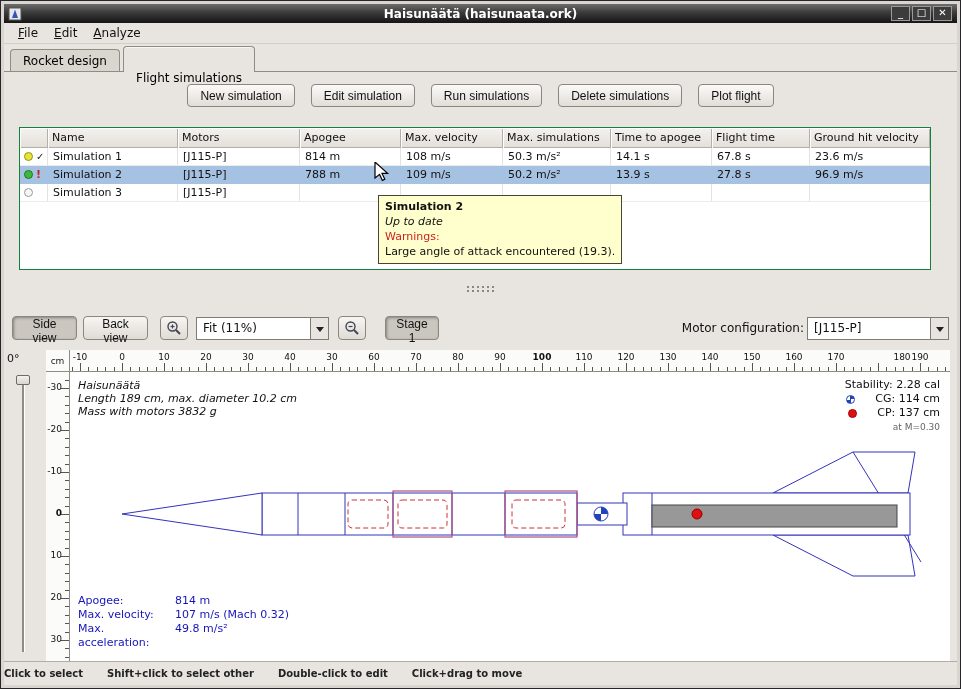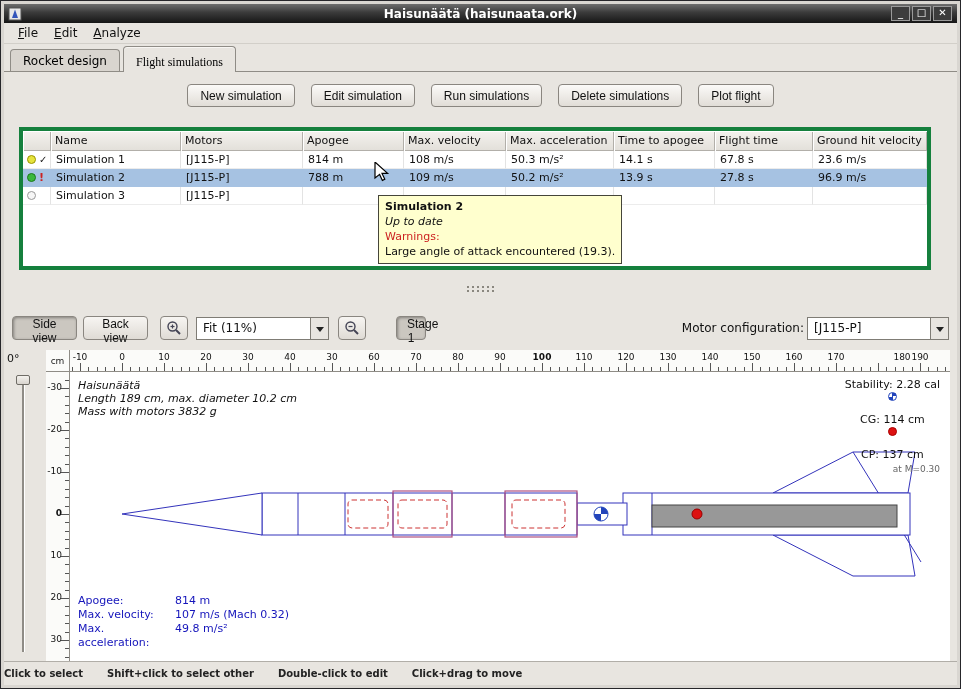--- a/index.html
+++ b/index.html
@@ -20,30 +20,30 @@
 
   
   #menubar{position:absolute;left:4px;top:23px;width:953px;height:21px;background:var(--bg);
     display:flex;align-items:center;padding-left:6px;border-bottom:1px solid #d2cfc9;}
   .menu-item{font-size:12px;padding:3px 8px;color:#111;}
 
   
   #tabs{position:absolute;left:10px;top:46px;height:26px;display:flex;align-items:flex-end;z-index:2;}
   .tab{font-size:12px;padding:4px 12px 0;background:#d9d5cf;border:1px solid #8f8c86;border-bottom:none;
     border-radius:4px 4px 0 0;margin-right:3px;height:22px;margin-bottom:1px;}
-  .tab.active{background:var(--bg);height:26px;margin-bottom:0;padding-top:8px;z-index:3;box-shadow:inset 0 1px 0 #f8f6f3;font-family:Liberation Serif, serif;}
+  .tab.active{background:var(--bg);height:26px;margin-bottom:0;padding-top:24px;z-index:3;box-shadow:inset 0 1px 0 #f8f6f3;}
   #tabline{position:absolute;left:4px;right:4px;top:71px;height:1px;background:#8f8c86;z-index:1;}
 
   
   #toolbar1{position:absolute;left:4px;top:84px;width:953px;display:flex;justify-content:center;gap:16px;}
   .btn{font-size:12px;height:23px;padding:0 12px;background:linear-gradient(#fbfaf8,#e1ddd7);
     border:1px solid #8a8680;border-radius:4px;color:#111;}
 
   
-  #simtable{position:absolute;left:19px;top:127px;width:912px;height:143px;background:#fff;border:4px solid #15803d;}
+  #simtable{position:absolute;left:19px;top:127px;width:912px;height:143px;background:#fff;border:1px solid #15803d;}
   #thead,.tr{display:grid;grid-template-columns:28px 130px 122px 101px 102px 108px 101px 98px minmax(0,1fr);}
   #thead{height:20px;}
   .th{background:linear-gradient(#f4f2ee,#e2dfd9);box-shadow:inset 1px 1px 0 #fff,inset -1px -1px 0 #b2afa9;
     font-size:11px;padding:3px 4px 0;white-space:nowrap;overflow:hidden;color:#111;}
   .tr{height:18px;}
   .td{font-size:11px;padding:2px 0 0 5px;white-space:nowrap;overflow:hidden;color:#111;
     border-right:1px solid #e3e3e3;border-bottom:1px solid #ececec;}
   .tr.sel{background:var(--selection,#a6c2e2);}
   .tr.sel .td{border-color:transparent;}
   .stcell{display:flex;align-items:center;gap:3px;padding:0 0 0 4px;}
@@ -104,21 +104,21 @@
 
   
   #rocketsvg{position:absolute;left:0;top:0;}
   #rocketsvg .ro{stroke:var(--rocket-outline,#3333bb);stroke-width:1;}
   #rocketsvg .dash{stroke:var(--inner-dashed,#cc3333);stroke-dasharray:5 3;fill:none;}
   #rocketsvg .mg{stroke:var(--coupler-frame,#b05080);fill:none;stroke-width:1.2;}
 
   
   #designinfo{position:absolute;left:8px;top:7px;font-size:11px;line-height:13px;color:#111;font-style:italic;}
   #stabinfo{position:absolute;right:10px;top:6px;font-size:11px;line-height:14px;color:#111;text-align:right;}
-  .stabline{display:flex;justify-content:flex-end;align-items:center;gap:12px;flex-direction:column;}
+  .stabline{display:flex;justify-content:flex-end;align-items:center;gap:20px;}
   .cg-icon{display:inline-block;width:9px;height:9px;border-radius:50%;border:1px solid var(--cg-blue,#2244bb);
     background:conic-gradient(var(--cg-blue,#2244bb) 0 25%,#fff 25% 50%,var(--cg-blue,#2244bb) 50% 75%,#fff 75%);}
   .cp-icon{display:inline-block;width:9px;height:9px;border-radius:50%;background:var(--cp-red,#dd1111);border:1px solid #a00;}
   .machline{font-size:9px;color:#666;}
   #flightinfo{position:absolute;left:8px;bottom:11px;display:grid;grid-template-columns:97px auto;
     font-size:11px;line-height:14px;color:var(--flight-text,#1515bb);}
 
   
   #statusbar{position:absolute;left:4px;top:661px;width:953px;height:24px;border-top:1px solid #b1aea8;
     display:flex;align-items:center;gap:24px;background:var(--bg);}
@@ -162,21 +162,21 @@
       <button class="btn">Plot flight</button>
     </div>
 
   <div id="simtable">
     <div id="thead">
         <div class="th"></div>
         <div class="th">Name</div>
         <div class="th">Motors</div>
         <div class="th">Apogee</div>
         <div class="th">Max. velocity</div>
-        <div class="th">Max. acceleration</div>
+        <div class="th">Max. simulations</div>
         <div class="th">Time to apogee</div>
         <div class="th">Flight time</div>
         <div class="th">Ground hit velocity</div>
       </div>
     <div id="tbody">
         <div class="tr">
           <div class="td stcell">
             <span class="ball outdated"></span>
             <span class="mark check">✓</span>
           </div>
@@ -251,21 +251,21 @@
         <span class="arrow"></span>
       </span>
   </div>
   <div class="iconbtn" style="left:338px;">
     <svg width="16" height="16" viewBox="0 0 16 16">
       <circle cx="6.5" cy="6.5" r="4.5" fill="none" stroke="#445" stroke-width="1.4"></circle>
       <line x1="10" y1="10" x2="14" y2="14" stroke="#445" stroke-width="2"></line>
       <line x1="4.5" y1="6.5" x2="8.5" y2="6.5" stroke="#445" stroke-width="1.2"></line>
     </svg>
   </div>
-  <button class="toggle pressed" style="left:396px;width:30px;">Stage 1</button>
+  <button class="toggle pressed" style="left:385px;width:54px;">Stage 1</button>
   <span id="motorlabel">Motor configuration:</span>
   <div class="combo" style="left:807px;width:142px;">
     <span class="val">[J115-P]</span>
     <span class="arrowbox">
         <span class="arrow"></span>
       </span>
   </div>
 
   <span id="rotlabel">0°</span>
   <div id="slidertrack"></div>

